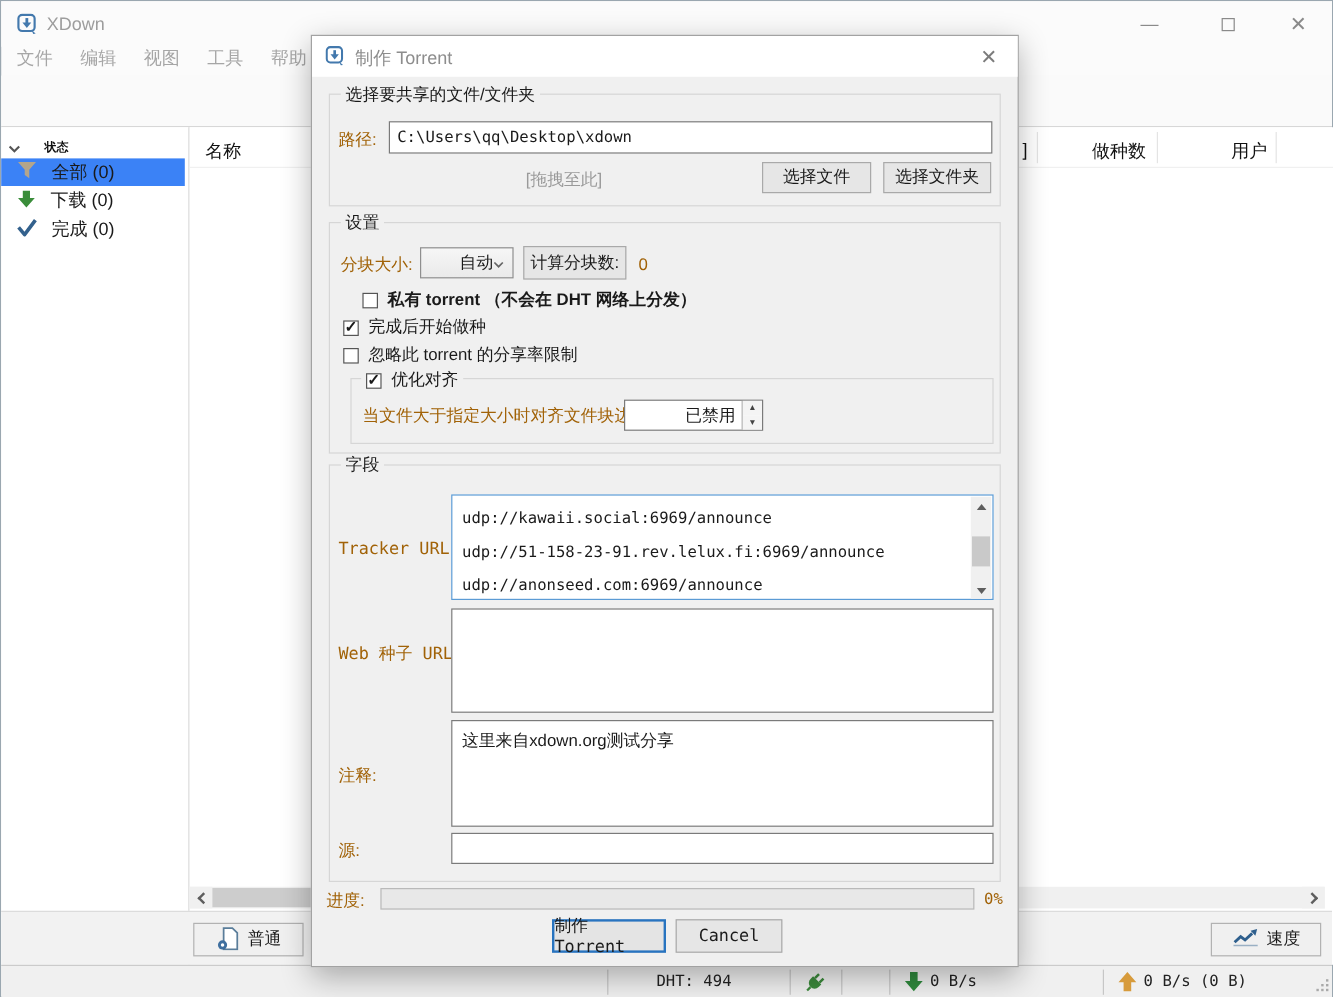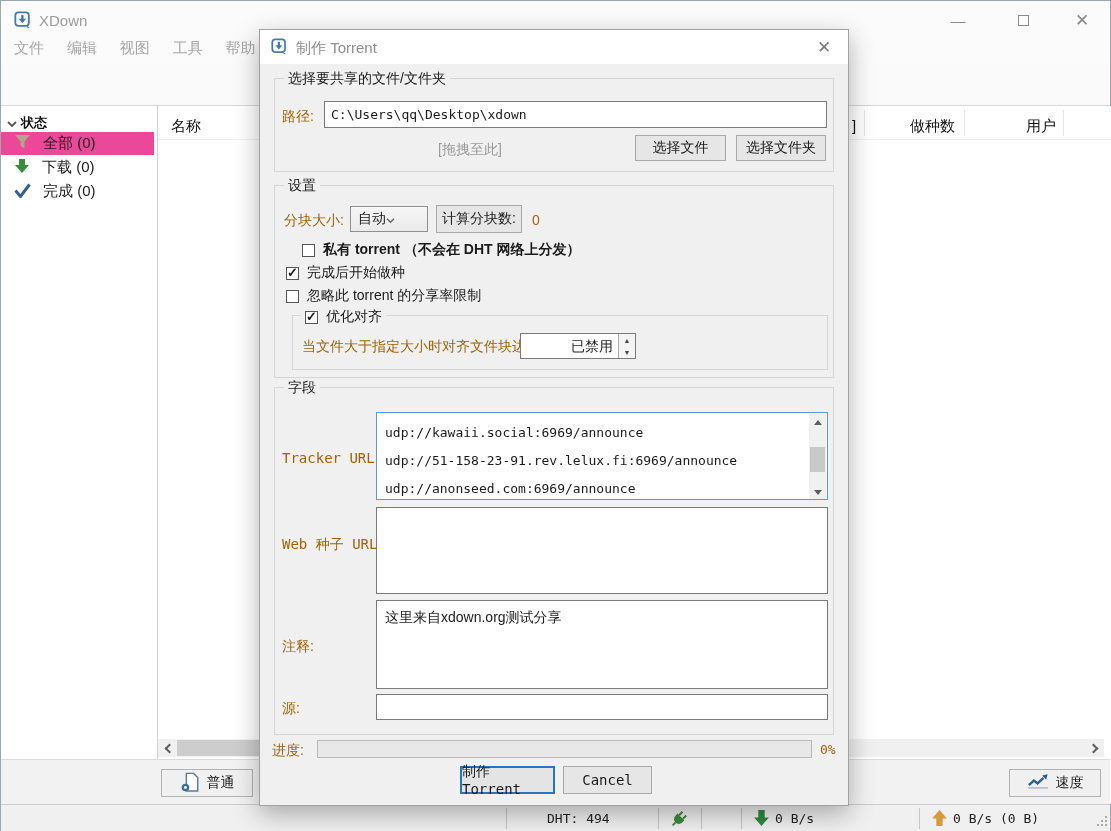--- a/index.html
+++ b/index.html
@@ -21,23 +21,23 @@
   .tool-btn { position:absolute; top:67px; width:32px; height:32px; display:flex; align-items:center; justify-content:center; }
   .tool-sep { position:absolute; top:68px; width:1px; height:30px; background:#d9d9d9; }
   #search-box { left:870px; top:68px; width:200px; height:30px; background:#fff; border:1px solid #858585; display:flex; align-items:center; padding:0 6px; }
   #search-ph { color:#9a9a9a; font-size:14px; margin-left:6px; white-space:nowrap; }
   #lock-wrap { left:1073px; top:69px; width:30px; height:32px; }
   #lock-caret { position:absolute; right:-2px; bottom:-3px; font-size:9px; color:#111; }
 
   
   #sidebar { left:0; top:105px; width:157px; height:698px; background:#fff; border-right:1px solid #d2d2d2; }
   #side-header { position:absolute; left:6px; top:6px; height:22px; display:flex; align-items:center; }
-  #side-header .lbl { font-weight:bold; font-size:13px; margin-left:4px; color:#111; }
+  #side-header .lbl { font-weight:bold; font-size:10px; margin-left:20px; color:#111; }
   .side-item { position:absolute; left:0; width:153px; height:23px; display:flex; align-items:center; padding-left:13px; font-size:15px; }
-  .side-item.sel { background:#ec4899; }
+  .side-item.sel { background:#3b82f6; }
   .side-item .lbl { margin-left:12px; }
 
   
   #list { left:157px; top:105px; width:954px; height:698px; background:#fff; }
   #list-header { position:absolute; left:0; top:0; width:100%; height:34px; border-bottom:1px solid #f0f0f0; }
   .col-lbl { position:absolute; top:11px; font-size:15px; color:#111; }
   .col-sep { position:absolute; top:4px; width:1px; height:26px; background:#e4e4e4; }
 
   
   #hscroll { left:157px; top:738px; width:946px; height:18px; background:#f0f0f0; }
@@ -75,21 +75,21 @@
   .vs-arrow { position:absolute; left:0; width:17px; height:16px; display:flex; align-items:center; justify-content:center; }
   .tri-up { width:0; height:0; border-left:4px solid transparent; border-right:4px solid transparent; border-bottom:5px solid #5e5e5e; }
   .tri-dn { width:0; height:0; border-left:4px solid transparent; border-right:4px solid transparent; border-top:5px solid #5e5e5e; }
   #v-thumb { position:absolute; left:1px; top:33px; width:15px; height:25px; background:#c9c9c9; }
   #spinner { position:absolute; background:#fff; border:1px solid #7a7a7a; }
   #spin-text { position:absolute; left:7px; top:4px; font-size:14px;margin-left:43px; }
   #spin-btns { position:absolute; right:0; top:0; width:17px; height:100%; border-left:1px solid #ababab; }
   .spin-b { position:absolute; left:0; width:16px; height:12px; background:#f4f4f4; display:flex; align-items:center; justify-content:center; font-size:7px; color:#444; }
   #progress-track { position:absolute; background:#e8e8e8; border:1px solid #b9b9b9; }
   #btn-make { border:2px solid #2874c0; background:#e4e4e4; }
-  .combo { position:absolute; background:linear-gradient(#f6f6f6,#eaeaea); border:1px solid #8f8f8f; display:flex; align-items:center; justify-content:flex-start; padding:0 7px; font-size:14px; }
+  .combo { position:absolute; background:linear-gradient(#f6f6f6,#eaeaea); border:1px solid #8f8f8f; display:flex; align-items:center; justify-content:flex-end; padding:0 7px; font-size:14px; }
 </style>
 </head>
 <body>
 
 <div id="stage">
 
   <div class="abs" id="titlebar">
     <span class="abs" style="left:13px; top:10px;">
       <svg width="18" height="18" viewBox="0 0 20 20">
           <rect x="1.5" y="1.5" width="15" height="15" rx="3.5" fill="none" stroke="#4379ad" stroke-width="2"></rect>

